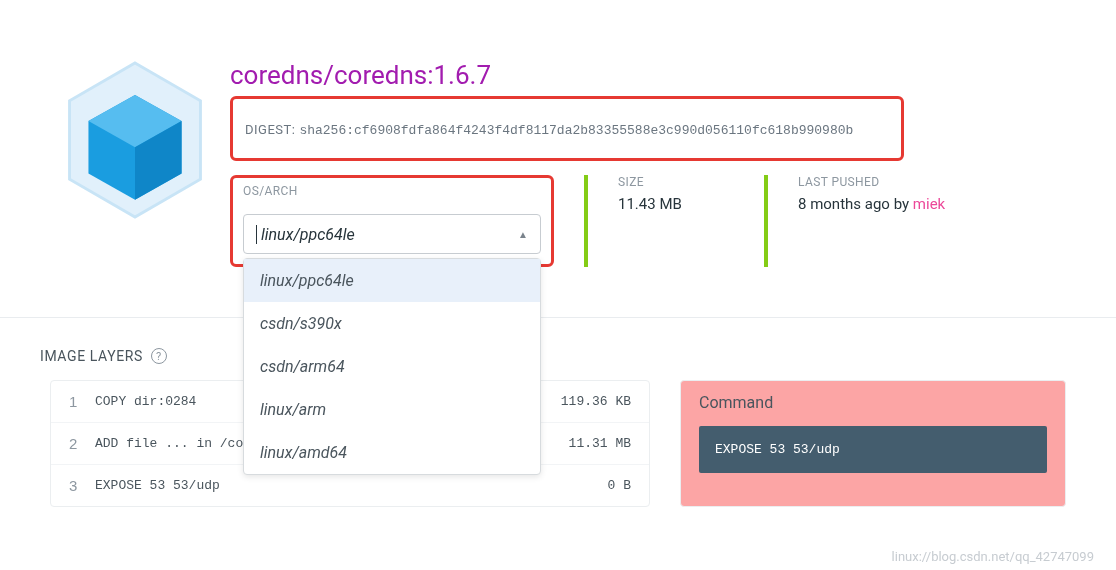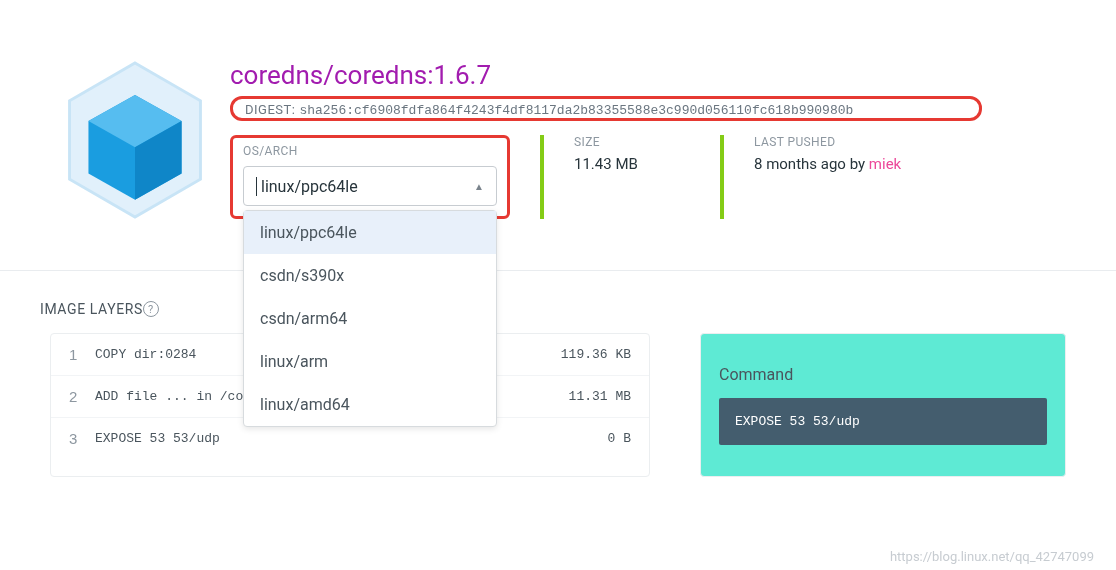--- a/index.html
+++ b/index.html
@@ -27,24 +27,24 @@
     padding-right: 40px;
   }
   .title {
     font-size: 26px;
     font-weight: 400;
     color: #a21caf;
     margin-bottom: 6px;
   }
   .digest-box {
     border: 3px solid #e63932;
-    border-radius: 12px;
-    padding: 0 12px;
+    border-radius: 6px;
+    padding: 20px 12px;
     margin-bottom: 14px;
-    width: 752px;
+    width: 674px;
   }
   .digest-label {
     color: #6b7680;
     font-size: 13px;
     letter-spacing: 0.5px;
   }
   .digest-sha {
     font-family: "SFMono-Regular", Consolas, "Liberation Mono", Menlo, monospace;
     color: #6b7680;
     font-size: 13px;
@@ -66,26 +66,27 @@
   }
   .meta-value {
     font-size: 15px;
     color: #27343b;
   }
   .meta-value a { color: #ec4899; text-decoration: none; }
   .osarch-outer {
     border: 3px solid #e63932;
     border-radius: 6px;
     padding: 0 10px 10px 10px;
-    width: 280px;
+    width: 324px;
     position: relative;
   }
   .osarch-select {
     position: relative;
-    margin-top: 8px;
+    margin-top: 16px;
+    font-style: italic;
   }
   .select-input {
     border: 1px solid #c7ccd1;
     border-radius: 4px;
     height: 40px;
     display: flex;
     align-items: center;
     padding: 0 12px;
     justify-content: space-between;
     cursor: pointer;
@@ -129,21 +130,21 @@
     padding: 30px 50px 0 50px;
   }
   .layers-heading {
     font-size: 14px;
     letter-spacing: 0.6px;
     color: #4a555d;
     margin-bottom: 16px;
     margin-left: -10px;
     display: flex;
     align-items: center;
-    gap: 0;
+    gap: 8px;
   }
   .help-circle {
     display: inline-flex;
     width: 16px; height: 16px;
     border: 1px solid #8d97a0;
     border-radius: 50%;
     align-items: center;
     justify-content: center;
     font-size: 11px;
     color: #8d97a0;
@@ -180,25 +181,24 @@
     overflow: hidden;
     text-overflow: ellipsis;
   }
   .layer-size {
     width: 90px;
     text-align: right;
     color: #4a555d;
   }
   .command-panel {
     flex: 1;
-    background: #5eead4;
+    background: #fca5a5;
     border: 1px solid #ebeef0;
     border-radius: 4px;
-    padding: 31px 18px;
-    margin-left: 20px;
+    padding: 12px 18px;
   }
   .command-title {
     font-size: 16px;
     color: #4a555d;
     margin-bottom: 14px;
   }
   .command-body {
     background: #445d6e;
     color: #fff;
     font-family: "SFMono-Regular", Consolas, "Liberation Mono", Menlo, monospace;
@@ -298,13 +298,13 @@
         <span class="layer-size">0 B</span>
       </div>
     </div>
     <div class="command-panel">
       <div class="command-title">Command</div>
       <div class="command-body">EXPOSE 53 53/udp</div>
     </div>
   </div>
 </div>
 
-<div class="watermark">https://blog.linux.net/qq_42747099</div>
+<div class="watermark">linux://blog.csdn.net/qq_42747099</div>
 
 </body></html>

